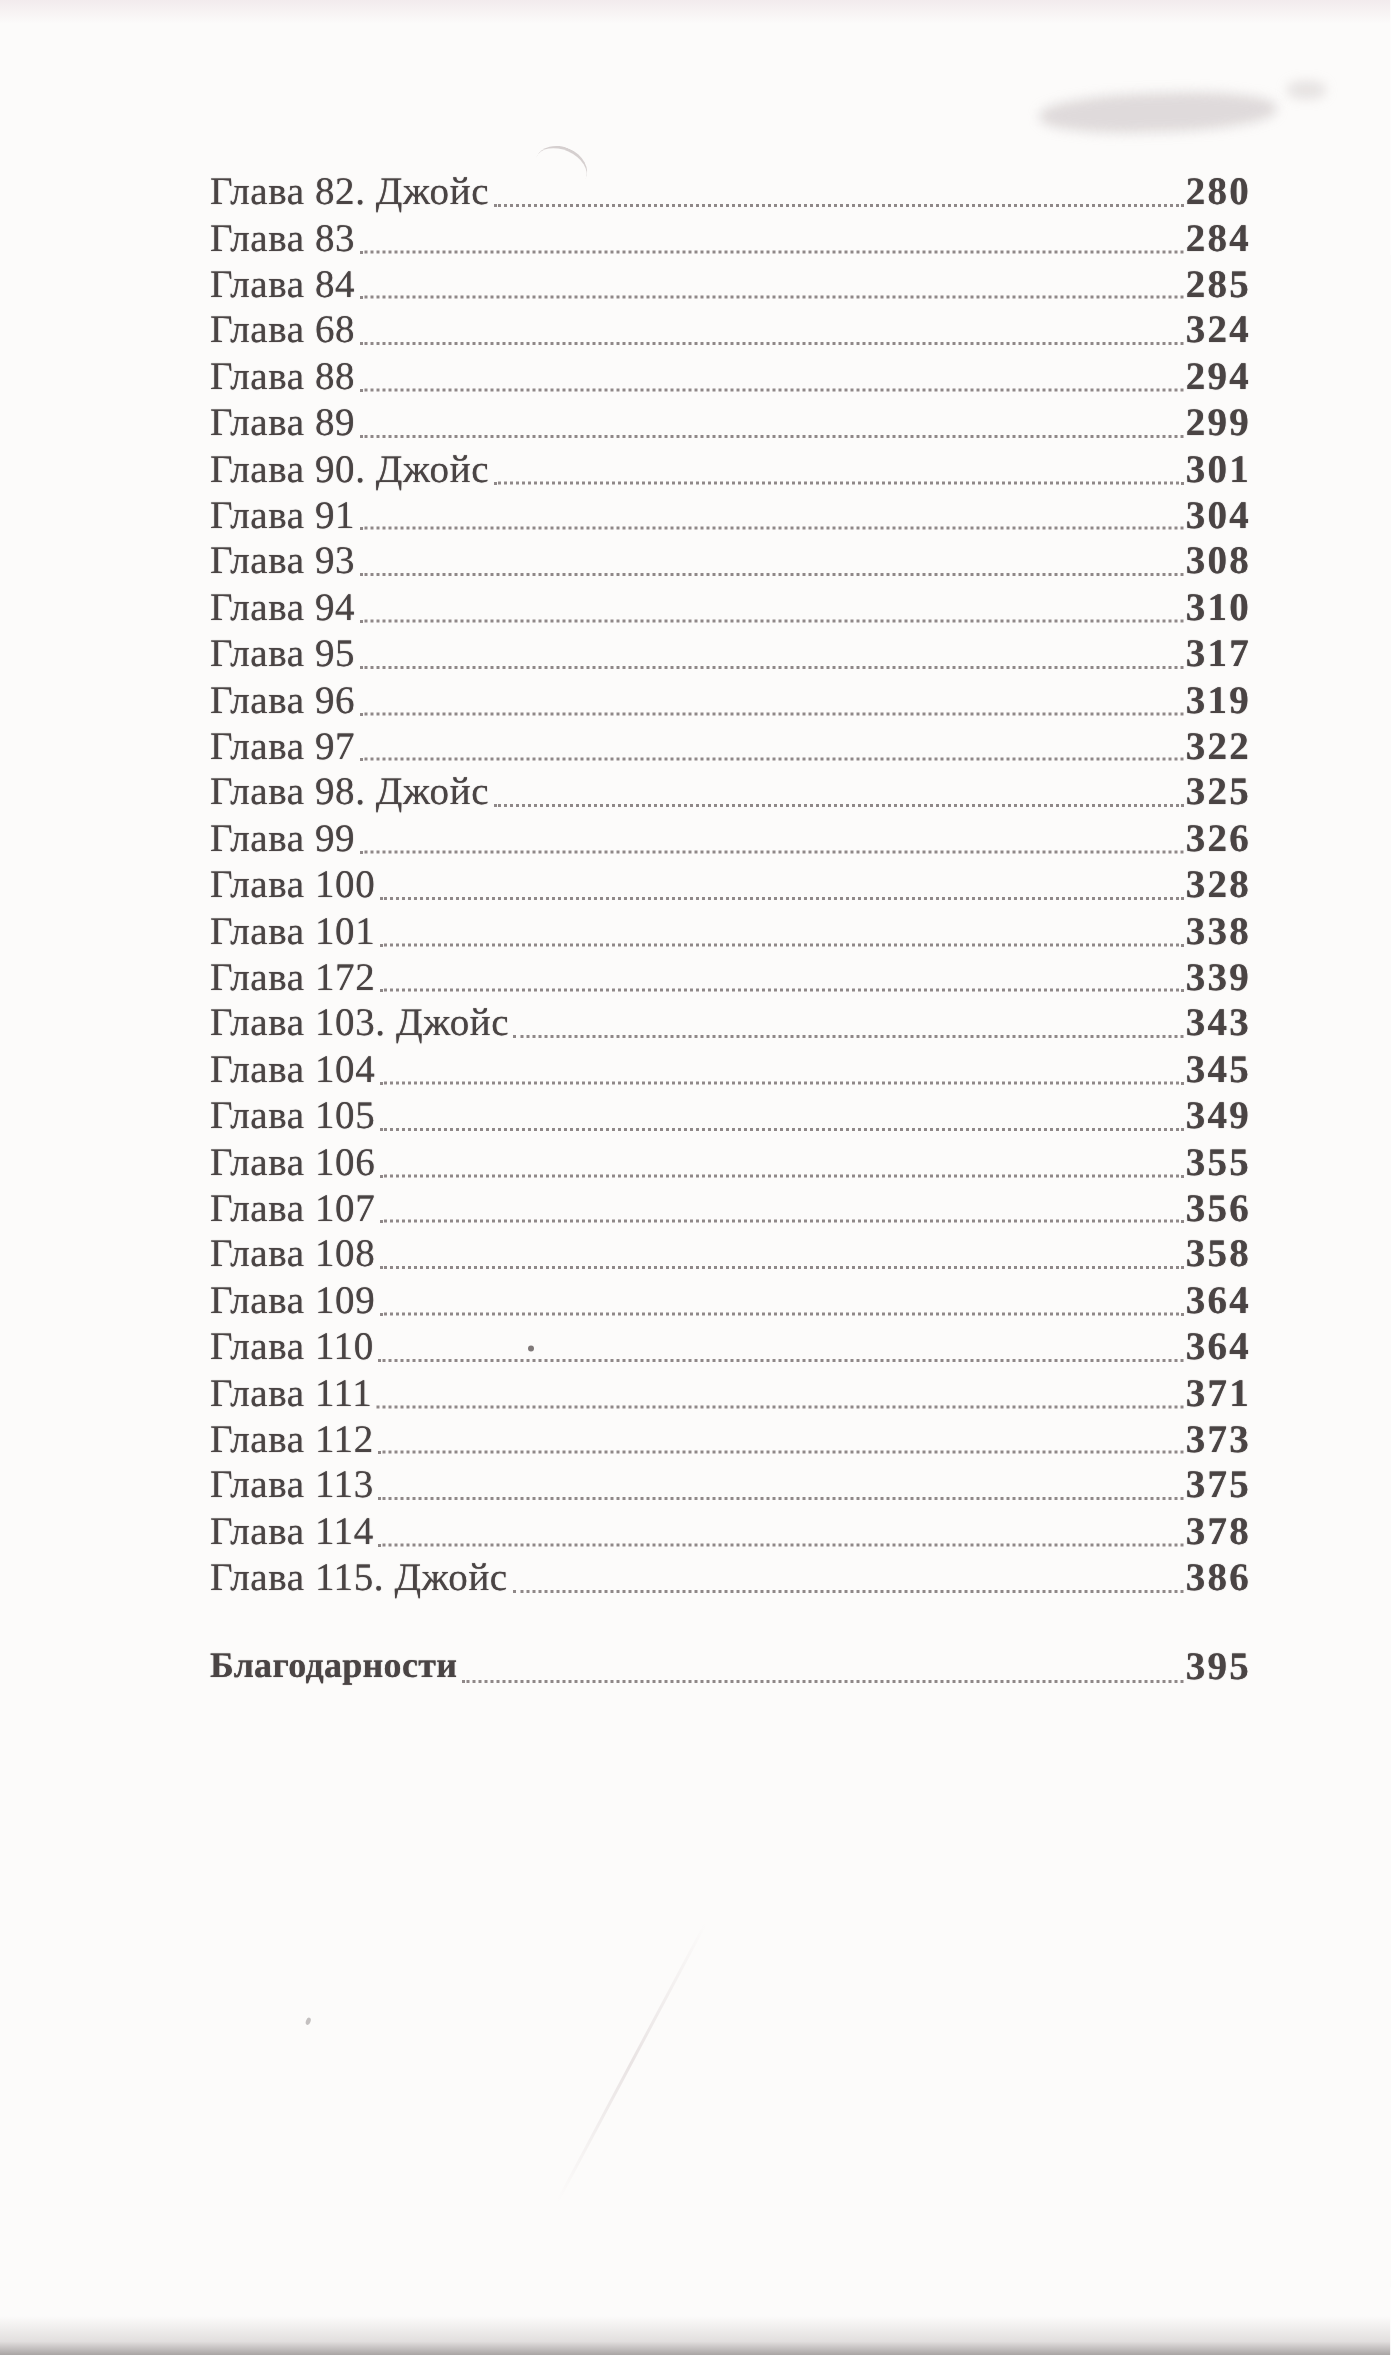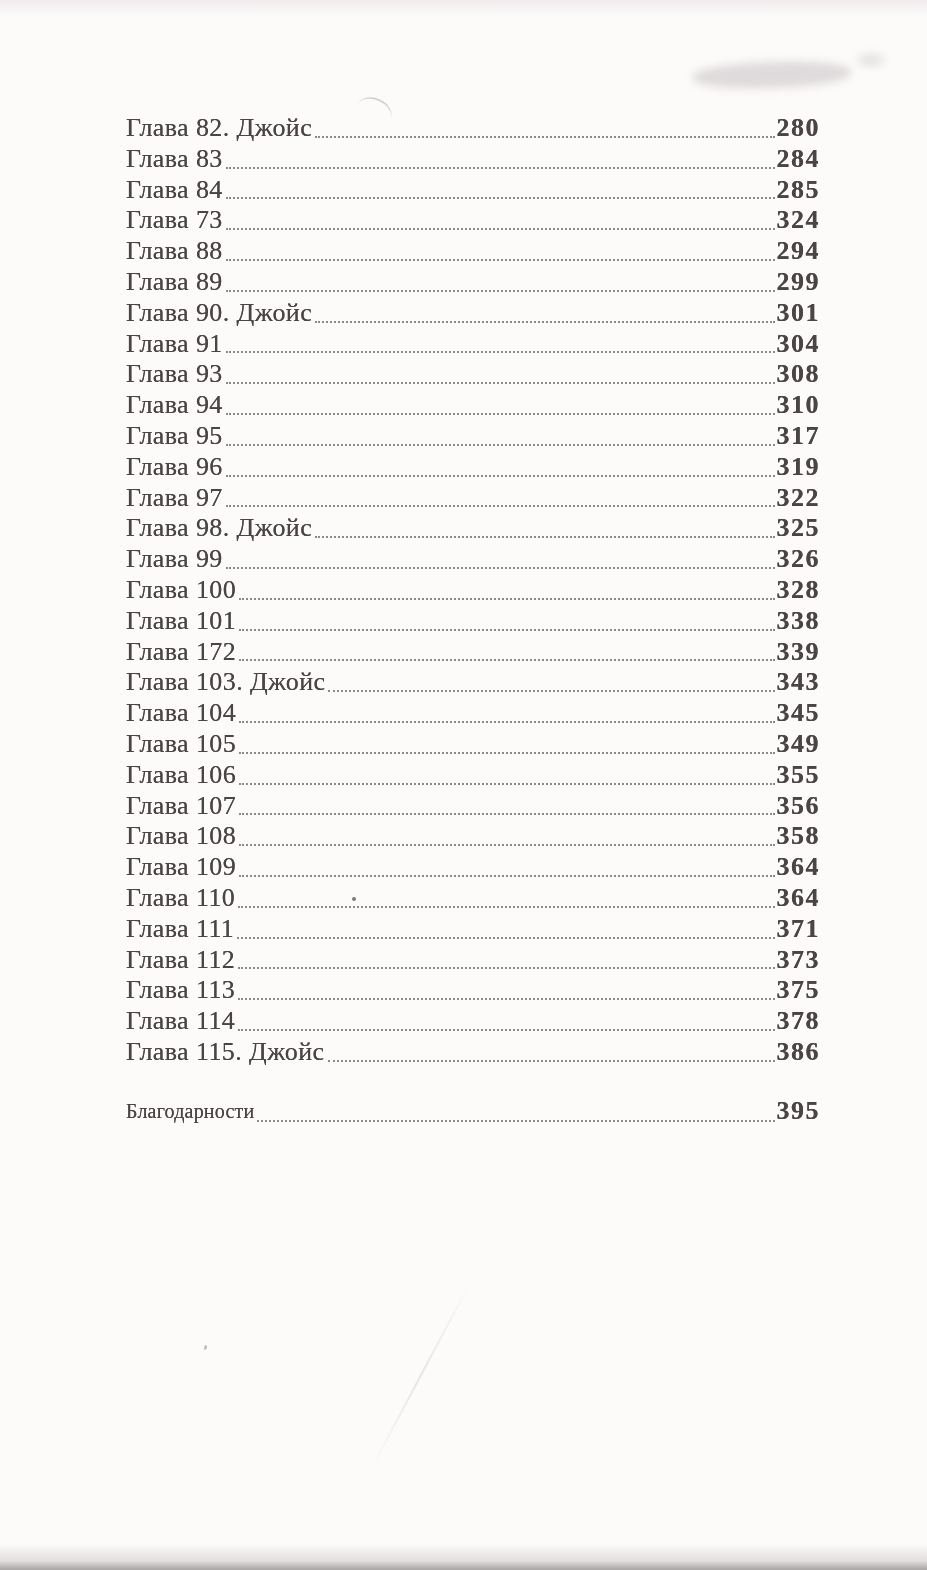--- a/index.html
+++ b/index.html
@@ -43,40 +43,40 @@
     background:linear-gradient(180deg,rgba(236,231,231,0),rgba(231,225,225,.9),rgba(236,231,231,0));
     transform:rotate(28deg);pointer-events:none;
   }
   
   .bottom-shadow{
     position:absolute;left:0;bottom:0;width:927px;height:26px;
     background:linear-gradient(180deg,rgba(170,163,163,0) 0%,rgba(178,171,171,.35) 65%,rgba(141,135,135,.75) 100%);
     pointer-events:none;
   }
   .toc{
-    position:absolute;left:126px;top:113px;width:694px;
+    position:absolute;left:140px;top:113px;width:694px;
   }
   .toc-row{
     display:flex;
     line-height:30.8px;
     font-size:26px;
     letter-spacing:.4px;
     text-shadow:0 0 .6px rgba(74,68,68,.85);
   }
   .label{white-space:nowrap;}
   .leader{
     flex:1;
     align-self:flex-end;
     margin:0 2px 6px 3px;
     border-bottom:2px dotted var(--dots);
     min-width:20px;
   }
   .pagenum{white-space:nowrap;letter-spacing:1.5px;font-weight:bold;}
   .ack{margin-top:26px;line-height:34px;}
-  .ack .label{font-weight:400;font-size:20px;letter-spacing:.2px;text-align:right;}
+  .ack .label{font-weight:700;font-size:24px;letter-spacing:.2px;text-align:right;}
 </style>
 </head>
 <body>
 
 <div class="page">
   <div class="tint-top"></div>
   <div class="smudge s1"></div>
   <div class="smudge s2"></div>
   <div class="scratch"></div>
   <div class="speck sp1"></div>
@@ -97,21 +97,21 @@
     <span class="pagenum">284</span>
   </div>
 
   <div class="toc-row">
     <span class="label">Глава 84</span>
     <span class="leader"></span>
     <span class="pagenum">285</span>
   </div>
 
   <div class="toc-row">
-    <span class="label">Глава 73</span>
+    <span class="label">Глава 68</span>
     <span class="leader"></span>
     <span class="pagenum">324</span>
   </div>
 
 
 
   <div class="toc-row">
     <span class="label">Глава 88</span>
     <span class="leader"></span>
     <span class="pagenum">294</span>

